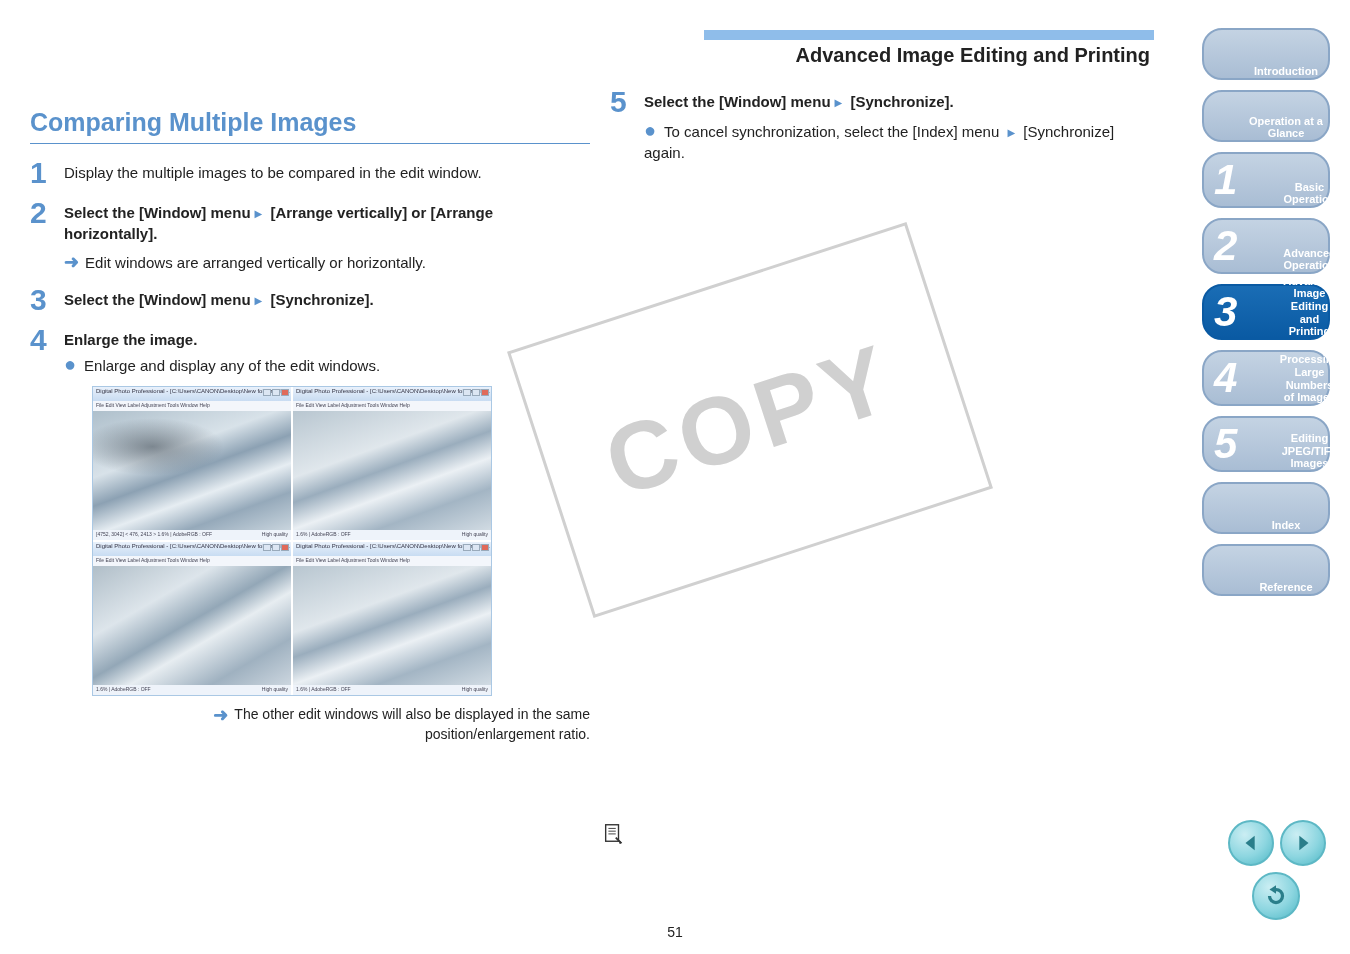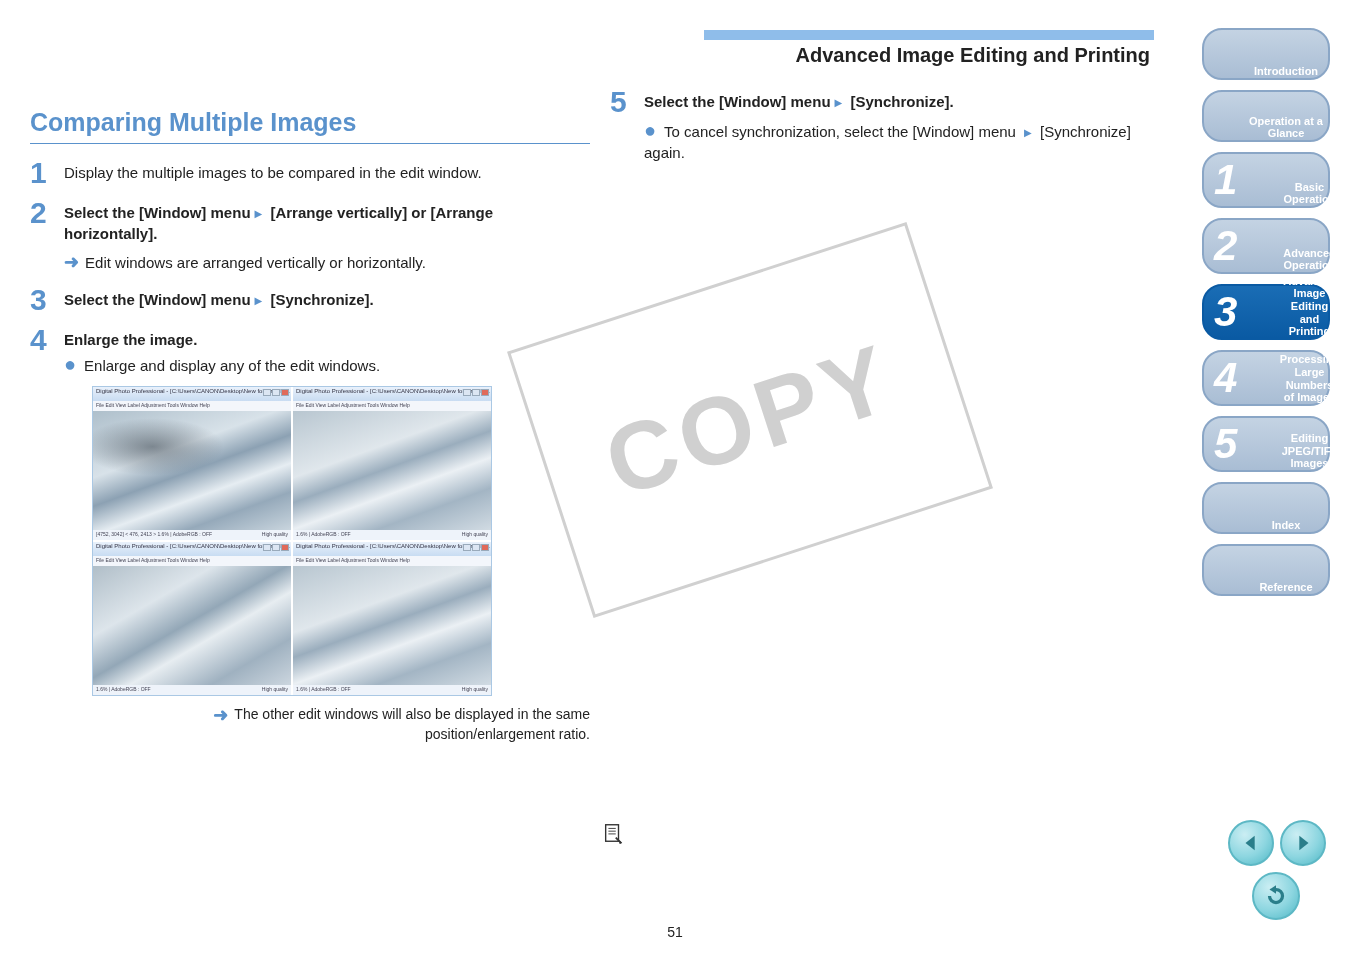--- a/index.html
+++ b/index.html
@@ -376,21 +376,21 @@
 
   <div class="col-right">
     <div class="right-header-bar"></div>
     <div class="right-header-text">Advanced Image Editing and Printing</div>
 
     <div class="step">
       <div class="step-num">5</div>
       <div class="step-body">
         <span class="bold">Select the [Window] menu</span><span class="arrow-right"></span><span class="bold"> [Synchronize].</span>
         <div style="margin-top:8px;">
-          <span class="bullet">●</span><span>To cancel synchronization, select the [Window] menu</span> <span class="arrow-right"></span> <span> [Synchronize] again.</span>
+          <span class="bullet">●</span><span>To cancel synchronization, select the [Index] menu</span> <span class="arrow-right"></span> <span> [Synchronize] again.</span>
         </div>
       </div>
     </div>
   </div>
 
   <div class="sidebar">
     <div class="nav-btn small intro nolabelnum">
       <span class="label">Introduction</span>
     </div>
     <div class="nav-btn small nolabelnum">

